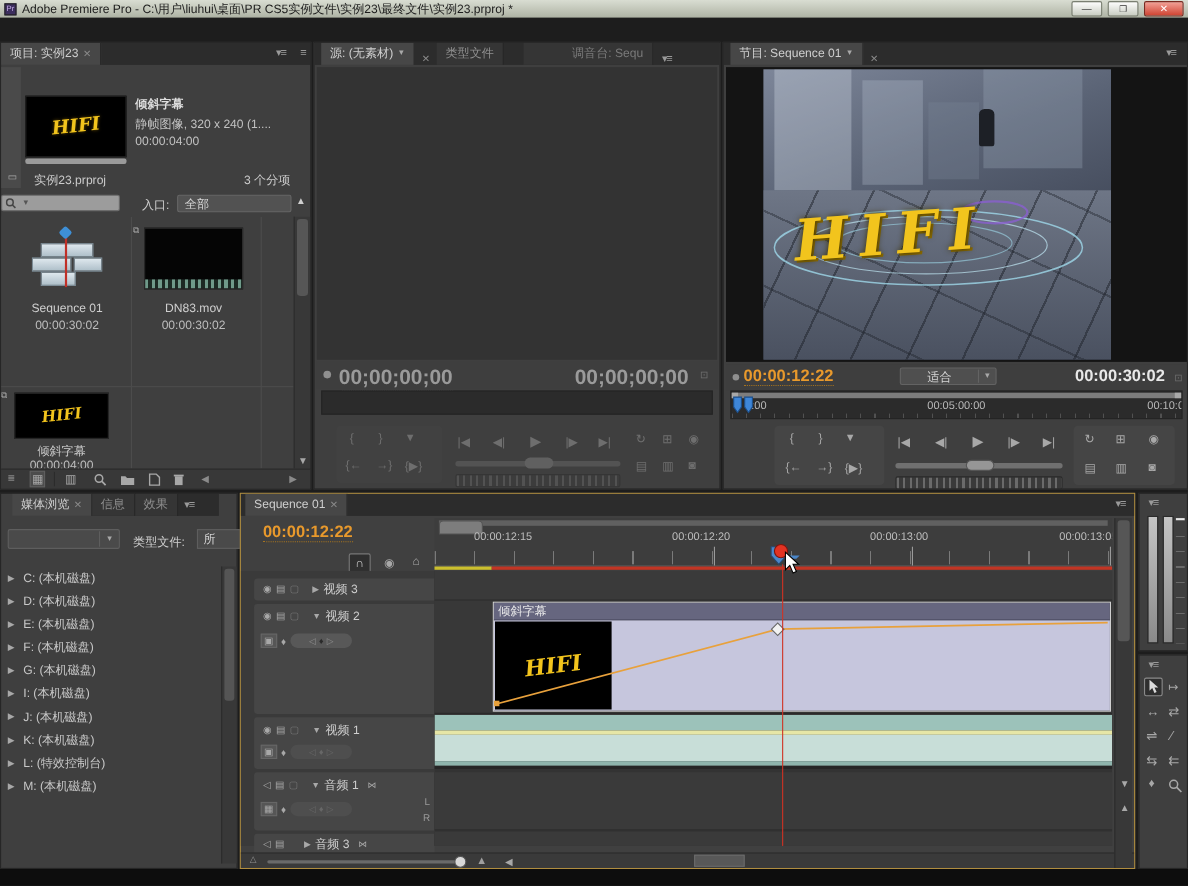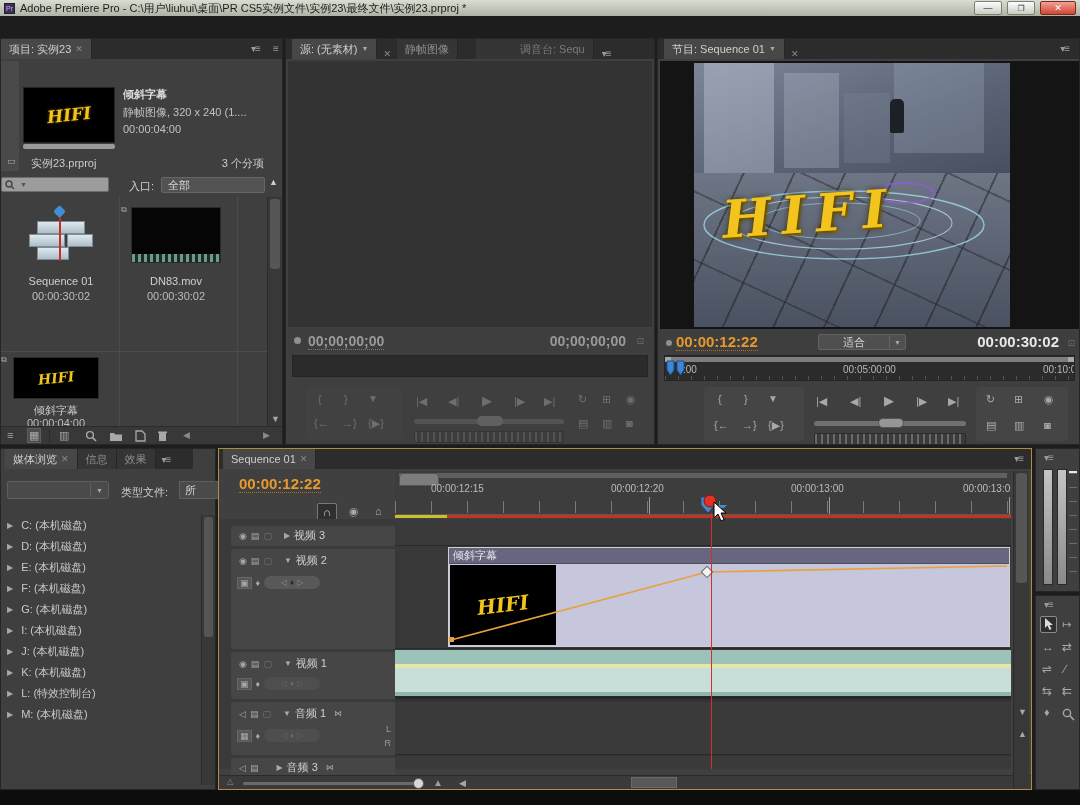--- a/index.html
+++ b/index.html
@@ -11,21 +11,21 @@
   .panel{background:#3f3f3f;border:1px solid #262626;}
   .tabbar{background:#2c2c2c;display:flex;align-items:flex-end;}
   .tab{height:20px;line-height:20px;padding:0 8px;background:#353535;color:#8f8f8f;
        border-right:1px solid #262626;white-space:nowrap;display:flex;align-items:center;gap:4px;}
   .tab.active{background:#474747;color:#cfcfcf;}
   .close-x{color:#8a8a8a;font-size:9px;}
   .pmenu{color:#9a9a9a;font-size:10px;letter-spacing:-1px;}
   .glyph{color:#a8a8a8;}
   .dim{opacity:.45;}
   .tc-orange{color:#e8992c;font-weight:bold;font-size:15px;border-bottom:1px dotted #a5731f;}
-  .tc-gray{color:#9a9a9a;font-weight:bold;font-size:14px;}
+  .tc-gray{color:#9a9a9a;font-weight:bold;font-size:19px;}
   .tc-white{color:#e8e8e8;font-weight:bold;font-size:15px;}
   .btnbox{background:#474747;border:1px solid #5c5c5c;border-radius:2px;color:#c0c0c0;
           display:flex;align-items:center;justify-content:center;}
   .ticks{background:repeating-linear-gradient(90deg,#7a7a7a 0 1px,transparent 1px 36px);}
   .jog{background:repeating-linear-gradient(90deg,#6a6a6a 0 2px,#3a3a3a 2px 6px);border:1px solid #2a2a2a;border-radius:2px;}
   .groupbox{background:#454545;border-radius:4px;}
   .trow{display:flex;align-items:center;gap:4px;}
   .trackhead{background:#464646;border-radius:3px 0 0 3px;}
   .drive{display:flex;align-items:center;height:21px;gap:8px;}
   .pill{background:#585858;border-radius:7px;color:#8f8f8f;font-size:8px;
@@ -156,21 +156,21 @@
 </div>
 
 <div class="abs panel" style="left:285px;top:38px;width:370px;height:407px;">
   <div class="tabbar abs" style="left:0;top:0;width:368px;height:20px;">
     <div class="tab active" style="margin-left:6px;">
       <span>源: (无素材)</span>
       <span class="glyph" style="font-size:7px;">▼</span>
     </div>
     <span class="close-x" style="margin:0 6px;">✕</span>
     <div class="tab">
-          <span>静帧图像</span>
+          <span>类型文件</span>
         </div>
     <div class="tab" style="margin-left:18px;">
           <span style="color:#7a7a7a;margin-left:36px;">调音台: Sequ</span>
         </div>
     <span class="pmenu" style="margin-left:8px;">▾≡</span>
   </div>
   <div class="abs" style="left:2px;top:22px;width:364px;height:266px;background:#333333;"></div>
 
   <div class="abs" style="left:2px;top:290px;width:364px;height:24px;background:#3e3e3e;">
     <span class="abs" style="left:6px;top:8px;width:7px;height:7px;border-radius:50%;background:#8f8f8f;"></span>
@@ -283,21 +283,21 @@
     <span class="abs glyph" style="left:328px;top:354px;">↻</span>
     <span class="abs glyph" style="left:356px;top:354px;">⊞</span>
     <span class="abs glyph" style="left:386px;top:354px;">◉</span>
     <span class="abs glyph" style="left:328px;top:380px;">▤</span>
     <span class="abs glyph" style="left:356px;top:380px;">▥</span>
     <span class="abs glyph" style="left:386px;top:380px;">◙</span>
   </div>
 </div>
 
 <div class="abs panel" style="left:0;top:448px;width:216px;height:342px;">
-  <div class="tabbar abs" style="left:4px;top:0;width:188px;height:20px;">
+  <div class="tabbar abs" style="left:10px;top:0;width:188px;height:20px;">
     <div class="tab active">
       <span>媒体浏览</span>
       <span class="close-x">✕</span>
     </div>
     <div class="tab">
           <span>信息</span>
         </div>
     <div class="tab">
           <span>效果</span>
         </div>

